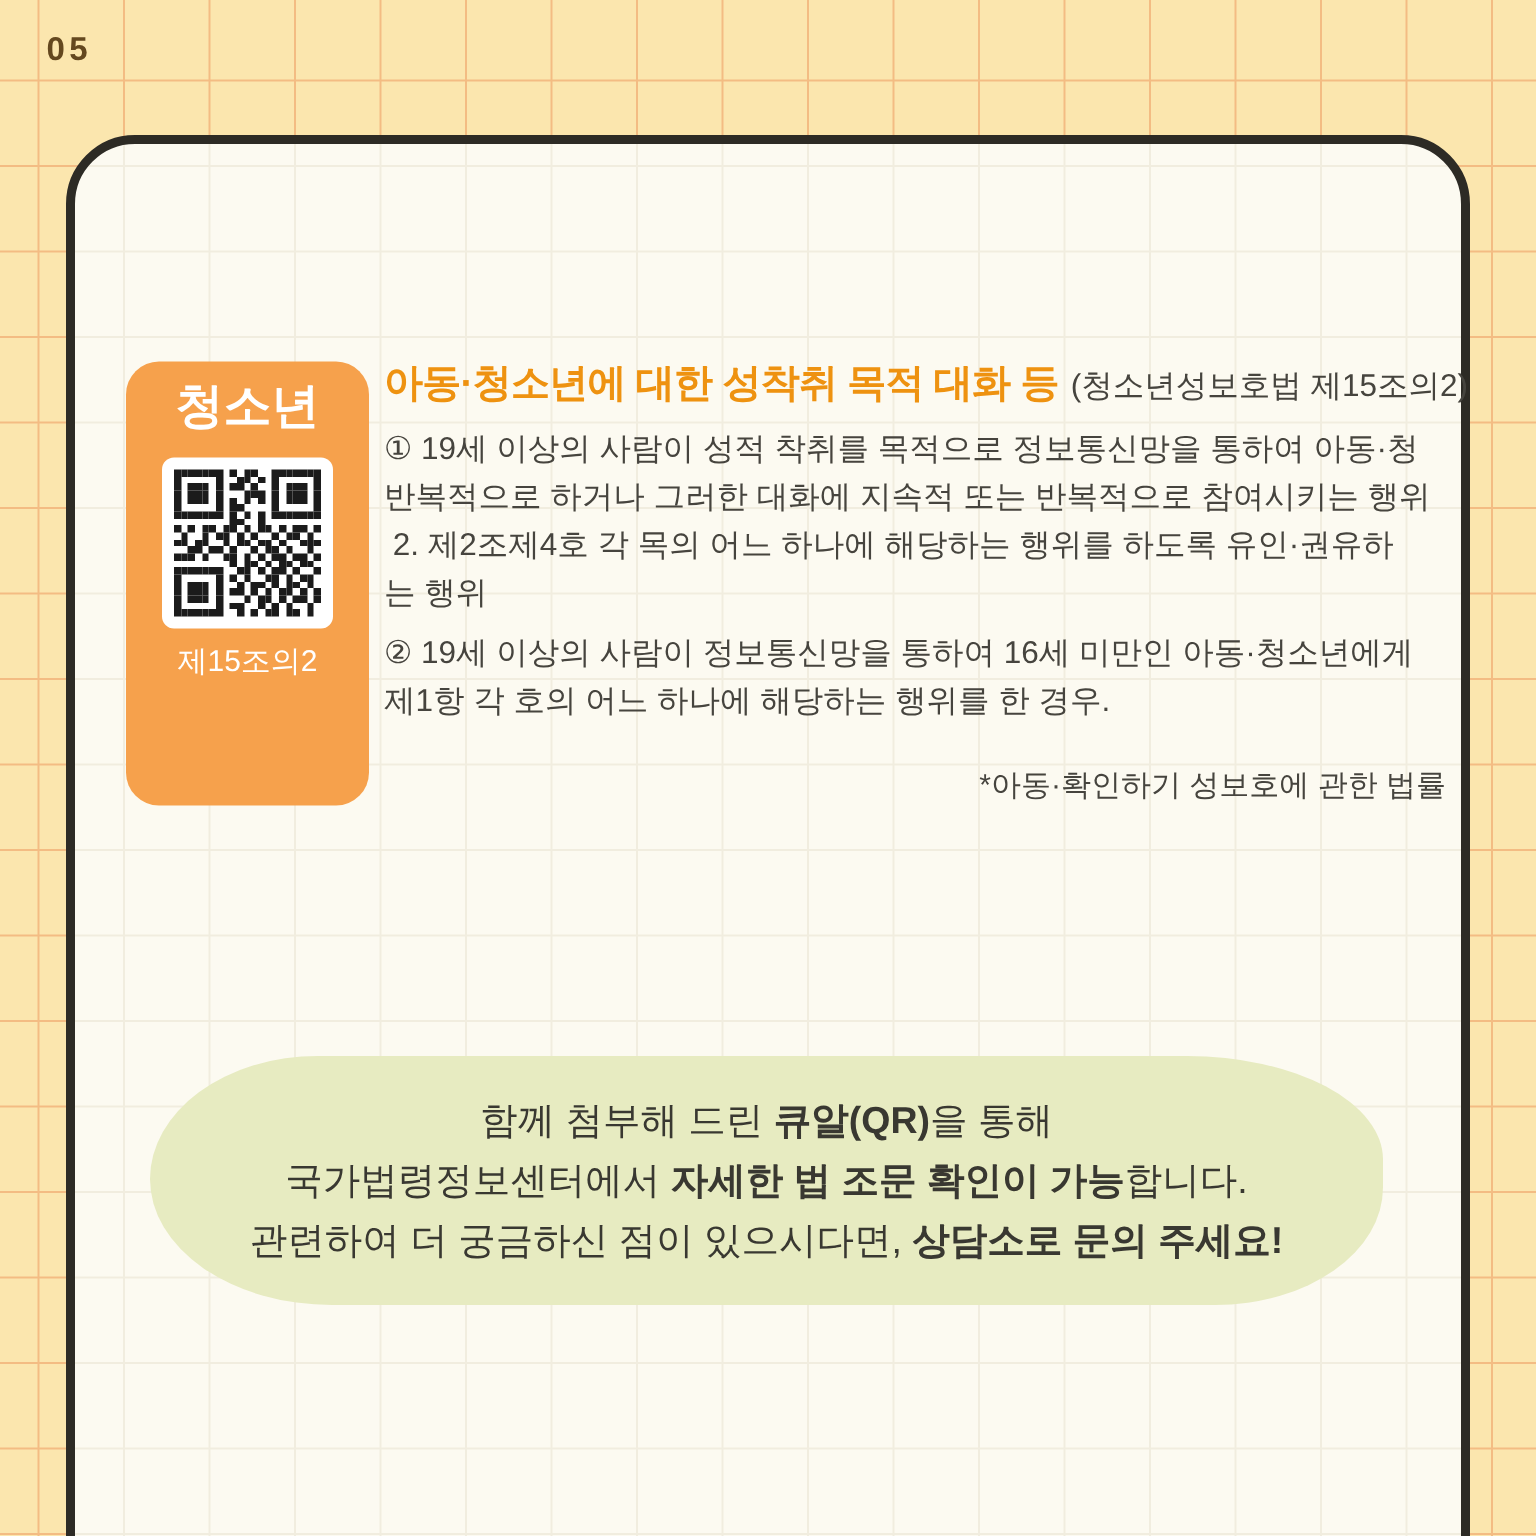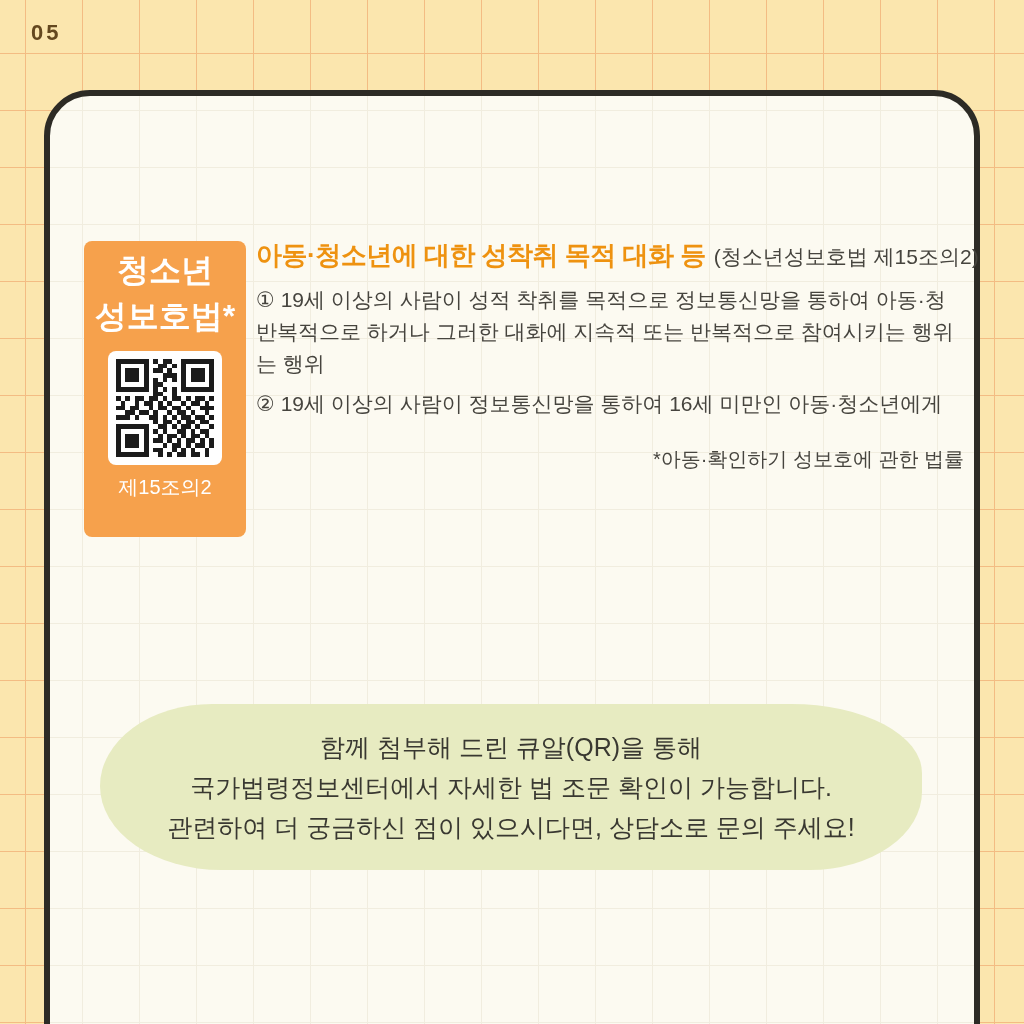--- a/index.html
+++ b/index.html
@@ -38,21 +38,21 @@
     background-color:var(--card-bg);
     background-image:
       linear-gradient(to right, var(--card-grid-line) 1px, transparent 1px),
       linear-gradient(to bottom, var(--card-grid-line) 1px, transparent 1px);
     background-size:57px 57px;
     background-position:32px 14px;
   }
   
   .law-badge{
     position:absolute;left:34px;top:145px;width:162px;height:296px;
-    background:var(--accent-orange);border-radius:8px;text-align:center;
+    background:var(--accent-orange);border-radius:22px;text-align:center;
   }
   .badge-title{
     padding-top:6px;font-size:32px;line-height:46px;font-weight:800;
     color:var(--badge-text);letter-spacing:0;
   }
   .qr-tile{
     width:114px;height:114px;margin:12px auto 0;background:#FFFFFF;
     border-radius:8px;box-sizing:border-box;padding:8px;
   }
   .qr-matrix{width:98px;height:98px;display:grid;}
@@ -79,33 +79,32 @@
     margin-top:26px;text-align:right;font-size:20px;color:var(--text-dark);
   }
   
   .notice-blob{
     position:absolute;left:50px;top:608px;width:822px;height:166px;
     background:var(--notice-green);
     border-radius:120px 140px 120px 130px / 88px 74px 84px 90px;
     display:flex;flex-direction:column;justify-content:center;align-items:center;
     text-align:center;color:#393831;font-size:25px;line-height:40px;
   }
-  .notice-blob .seg-bold,.para .seg-bold{font-weight:400;text-align:right;}
+  .notice-blob .seg-bold,.para .seg-bold{font-weight:700;text-align:right;}
 </style>
 </head>
 <body>
 
 <div class="page-number">05</div>
 
 <div class="card">
 
   <div class="law-badge">
     <div class="badge-title">
         <div class="t-line">청소년</div>
-        <div class="t-line">성보호법*</div>
       </div>
     <div class="qr-tile">
       <div class="qr-matrix" style="grid-template-columns: repeat(21, 1fr); grid-template-rows: repeat(21, 1fr);">
           <div style="grid-area: 1 / 1;"></div>
           <div style="grid-area: 1 / 2;"></div>
           <div style="grid-area: 1 / 3;"></div>
           <div style="grid-area: 1 / 4;"></div>
           <div style="grid-area: 1 / 5;"></div>
           <div style="grid-area: 1 / 6;"></div>
           <div style="grid-area: 1 / 7;"></div>
@@ -347,24 +346,26 @@
       </div>
   </div>
 
   <div class="content">
     <div class="headline">
       <span class="h-main">아동·청소년에 대한 성착취 목적 대화 등</span><span class="h-ref">(청소년성보호법 제15조의2)</span>
     </div>
     <div class="para">
         <div class="t-line">① 19세 이상의 사람이 성적 착취를 목적으로 정보통신망을 통하여 아동·청</div>
         <div class="t-line">반복적으로 하거나 그러한 대화에 지속적 또는 반복적으로 참여시키는 행위</div>
+        <div class="t-line"> 2. 제2조제4호 각 목의 어느 하나에 해당하는 행위를 하도록 유인·권유하</div>
         <div class="t-line">는 행위</div>
       </div>
     <div class="para">
         <div class="t-line">② 19세 이상의 사람이 정보통신망을 통하여 16세 미만인 아동·청소년에게</div>
+        <div class="t-line">제1항 각 호의 어느 하나에 해당하는 행위를 한 경우.</div>
       </div>
     <div class="footnote">*아동·확인하기 성보호에 관한 법률</div>
   </div>
 
   <div class="notice-blob">
       <div class="t-line"><span>함께 첨부해 드린 </span><span class="seg-bold">큐알(QR)</span><span>을 통해</span></div>
       <div class="t-line"><span>국가법령정보센터에서 </span><span class="seg-bold">자세한 법 조문 확인이 가능</span><span>합니다.</span></div>
       <div class="t-line"><span>관련하여 더 궁금하신 점이 있으시다면, </span><span class="seg-bold">상담소로 문의 주세요!</span></div>
     </div>
 

